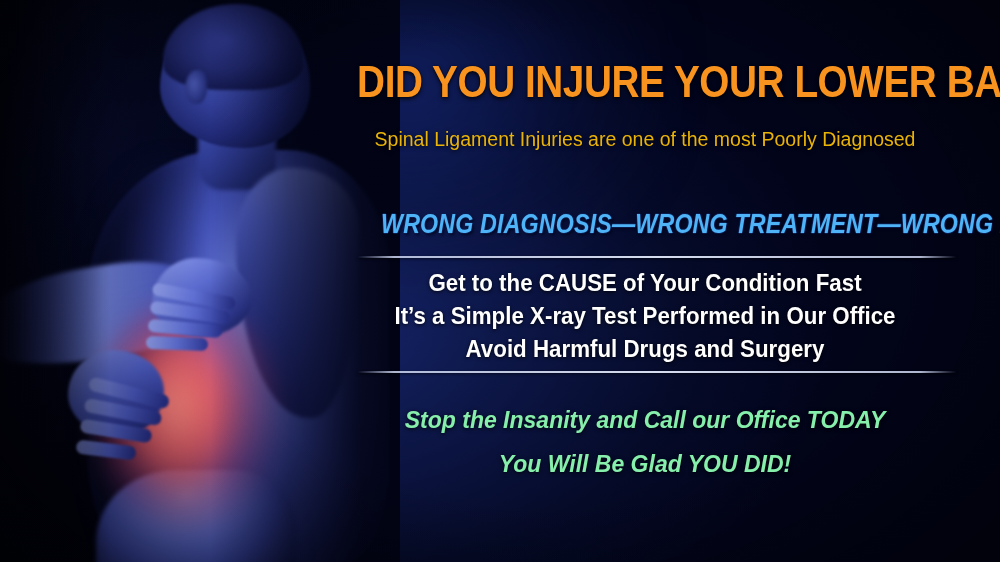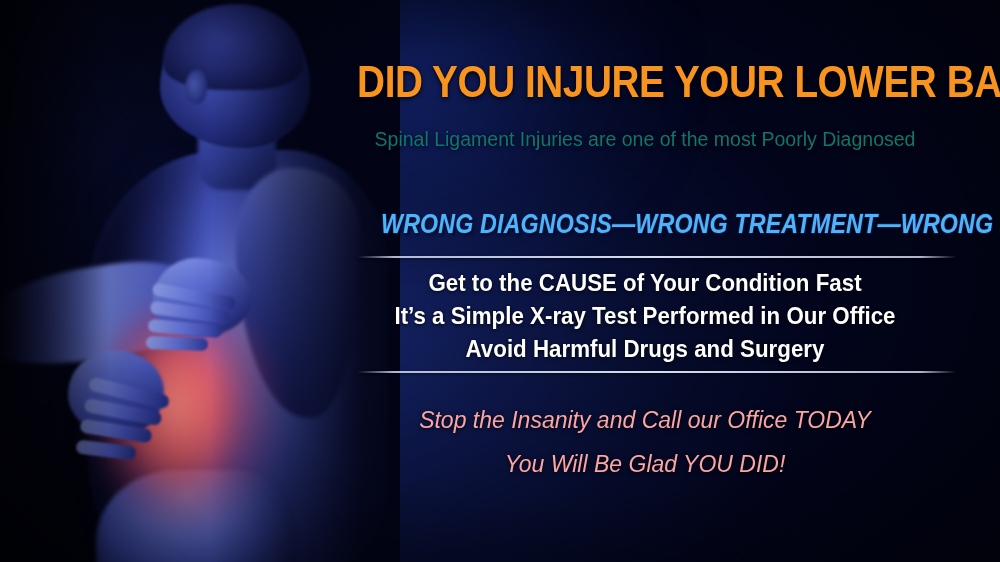--- a/index.html
+++ b/index.html
@@ -229,21 +229,21 @@
     text-shadow: 0 0 2px rgba(0,0,0,0.65), 0 2px 5px rgba(0,0,0,0.75);
   }
 
   .subhead {
     position: absolute;
     left: 40px; top: 124px;
     width: 590px;
     text-align: center;
     font-size: 19.5px;
     line-height: 31px;
-    color: #0f766e;
+    color: #eab308;
     text-shadow: 0 1px 4px rgba(0,0,0,0.8);
   }
   .subhead div { white-space: nowrap; }
 
   .banner {
     position: absolute;
     left: 28px; top: 208px;
     width: 615px;
     text-align: center;
     font-family: "Liberation Sans Narrow", "Liberation Sans", sans-serif;
@@ -293,25 +293,25 @@
     white-space: nowrap;
     text-shadow: 0 1px 4px rgba(0,0,0,0.85);
   }
   .midblock div { white-space: nowrap; }
 
   .cta {
     position: absolute;
     left: 20px; top: 398px;
     width: 630px;
     text-align: center;
-    font-weight: normal;
+    font-weight: bold;
     font-style: italic;
     font-size: 23px;
     line-height: 44px;
-    color: #fca5a5;
+    color: #86efac;
     white-space: nowrap;
     text-shadow: 0 1px 4px rgba(0,0,0,0.85);
   }
   .cta div { white-space: nowrap; }
 </style>
 </head>
 <body>
 
 <div id="poster">
 

